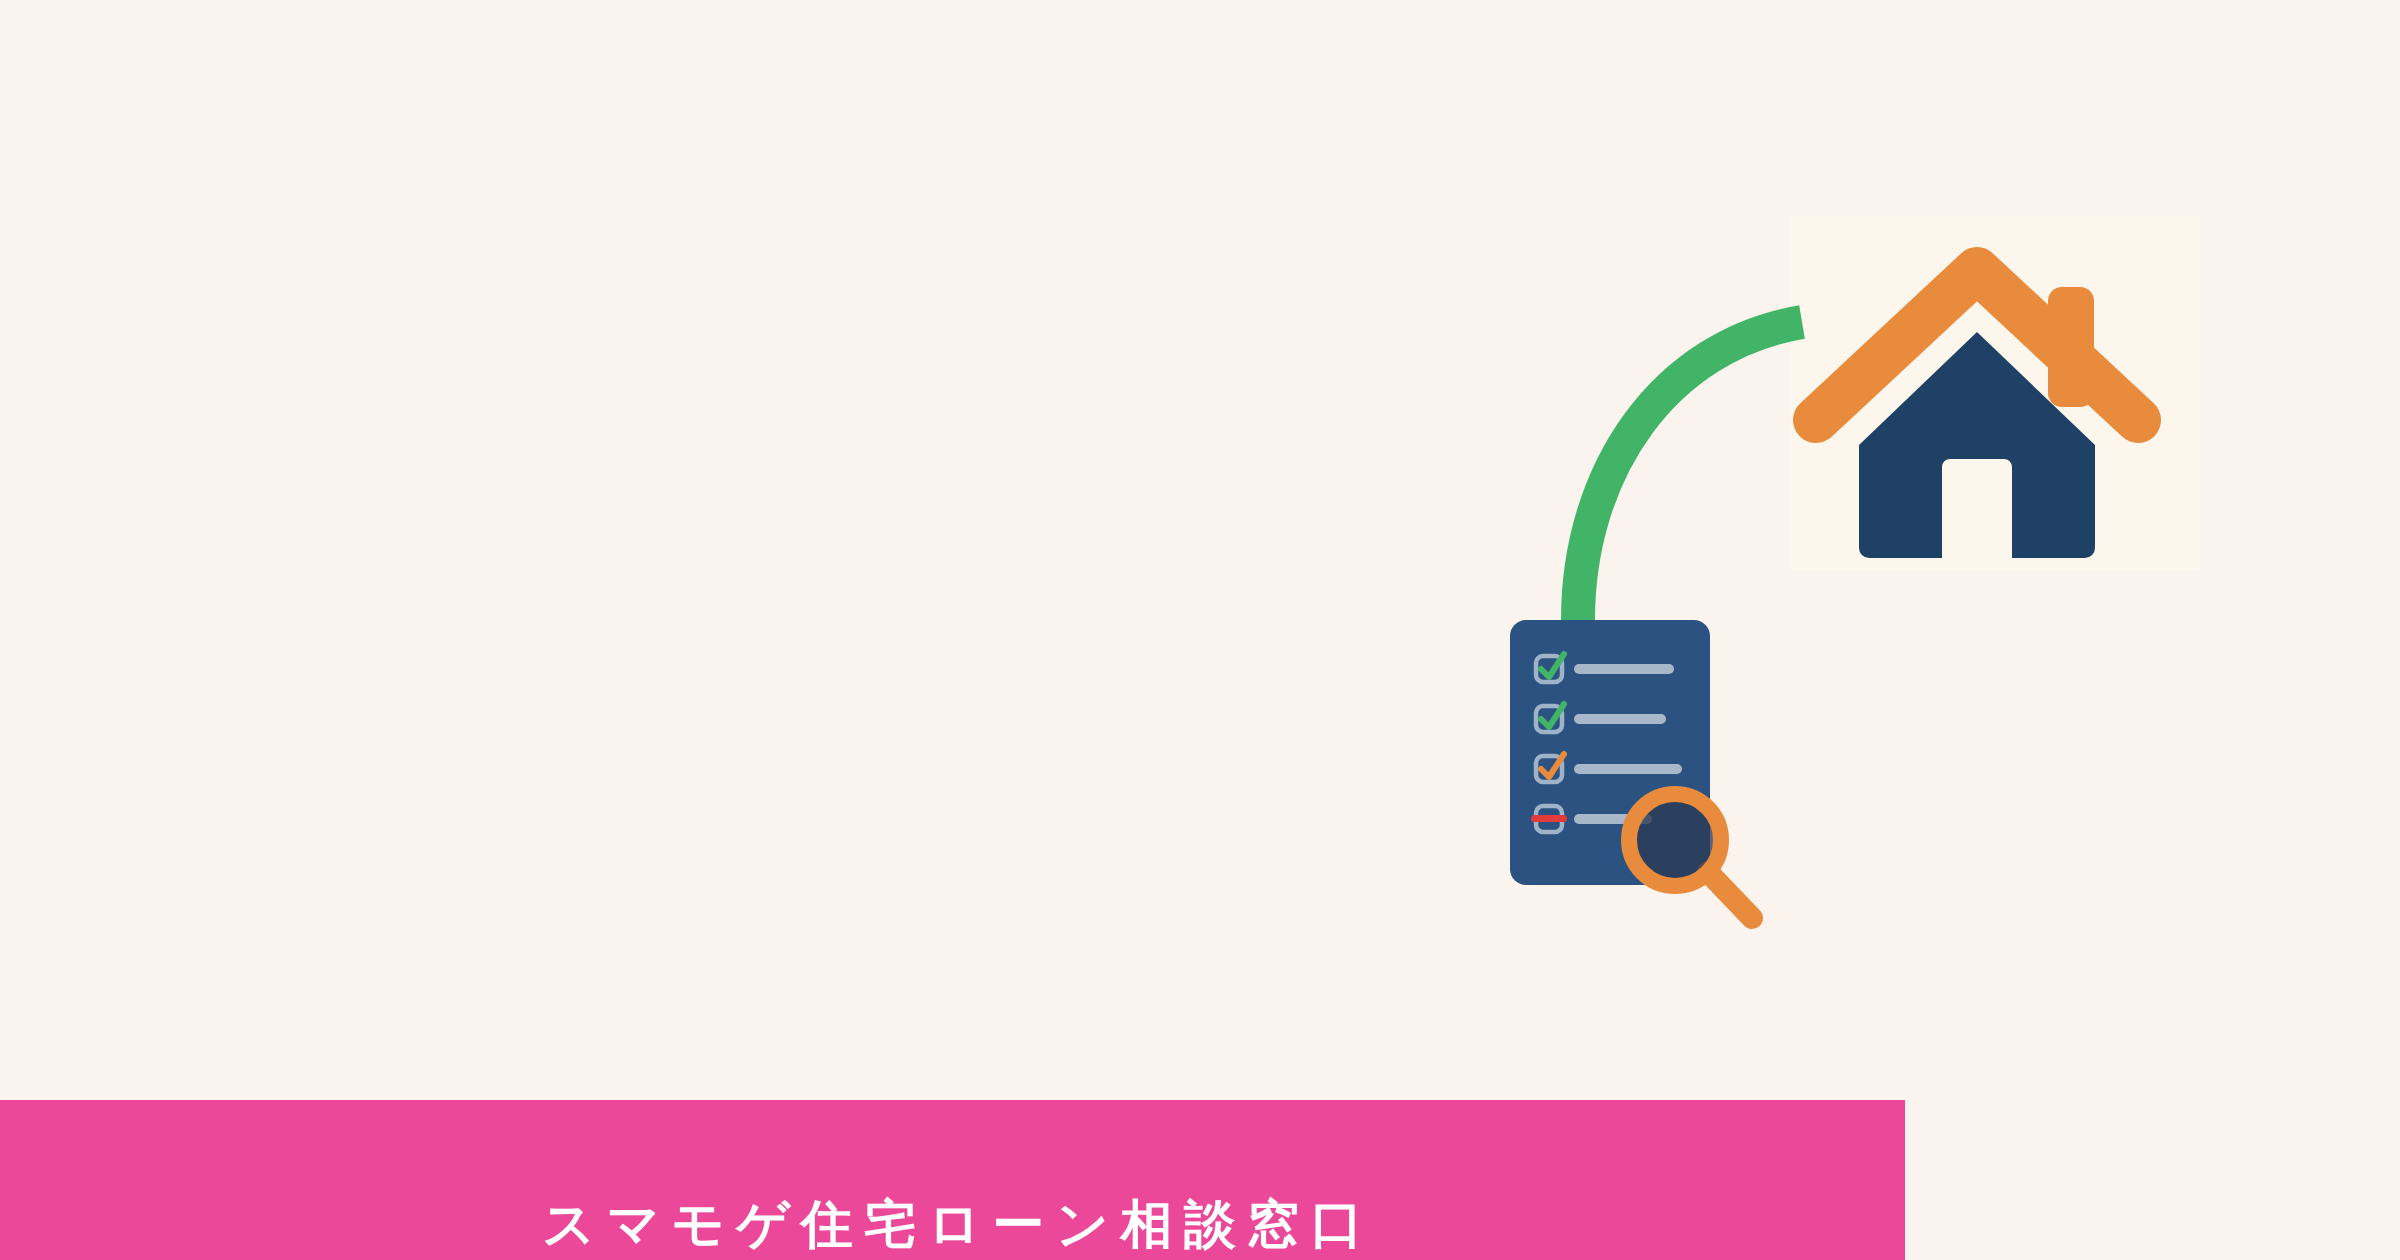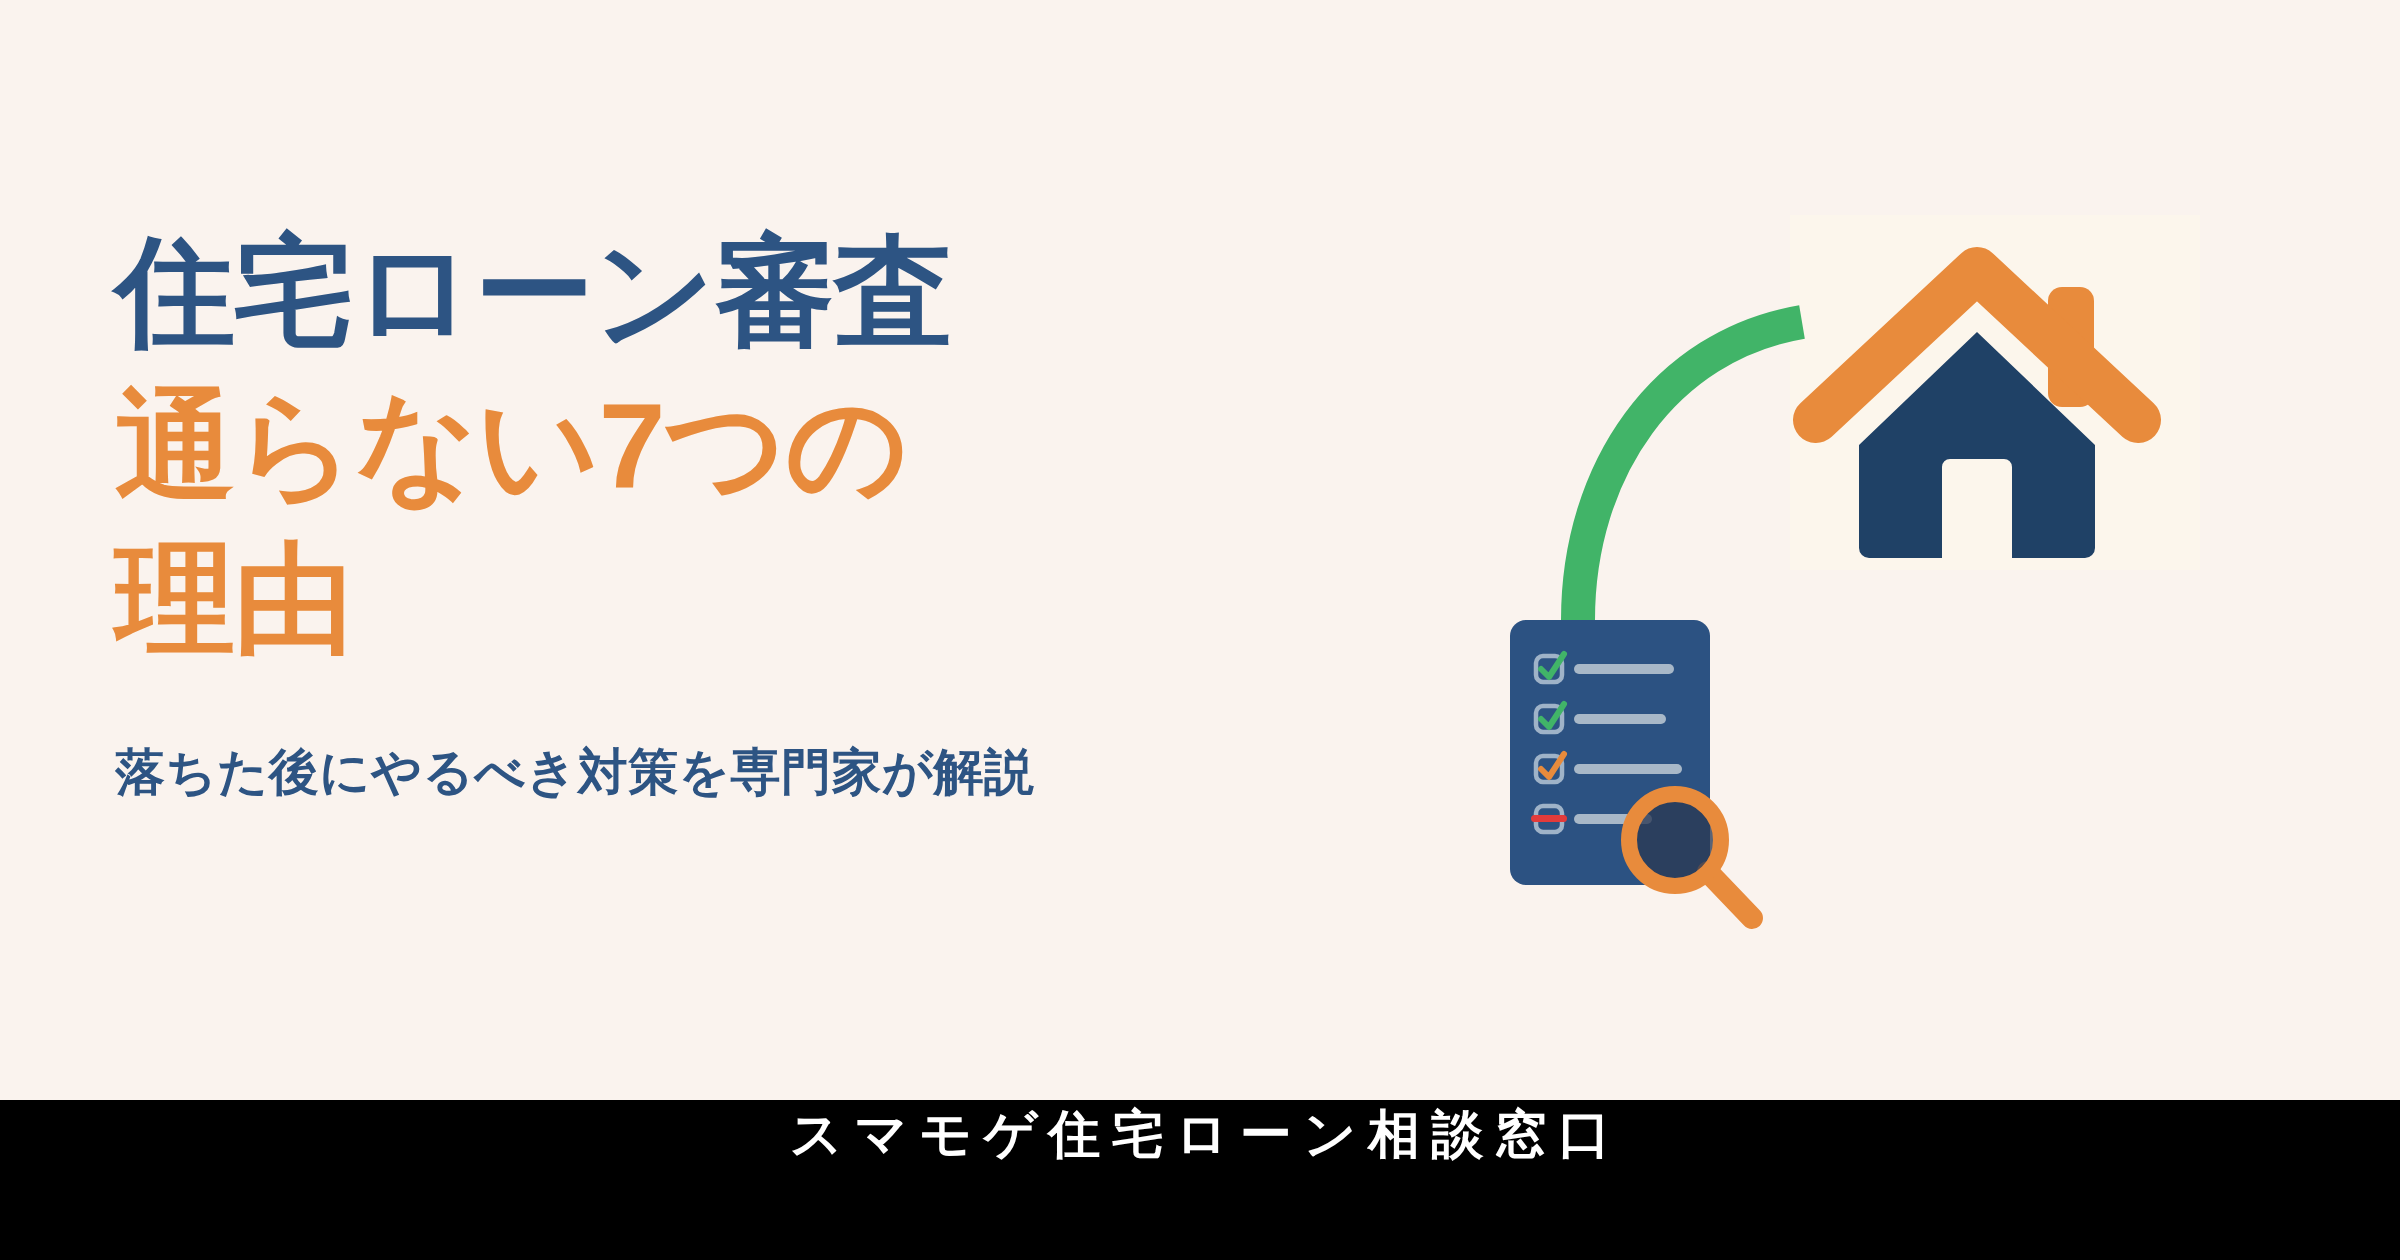--- a/index.html
+++ b/index.html
@@ -59,47 +59,41 @@
     width:800px;
     height:800px;
   }
   .illustration svg { display:block; width:800px; height:800px; }
 
   
   .footer-bar {
     position:absolute;
     left:0;
     bottom:0;
-    width:2400px;
+    width:1905px;
     height:160px;
-    background:#000000;
+    background:#ec4899;
     display:flex;
-    align-items:flex-start;
+    align-items:flex-end;
     justify-content:center;
   }
   .footer-text {
     color:#FFFFFF;
     font-weight:700;
     font-size:52px;
     letter-spacing:0.22em;
     text-indent:0.22em;
     white-space:nowrap;
   }
 </style>
 </head>
 <body>
 
 <div class="banner">
 
-  <div class="text-block">
-    <div class="headline-line navy">住宅ローン審査</div>
-    <div class="headline-line orange">通らない7つの</div>
-    <div class="headline-line orange">理由</div>
-    <div class="subtitle">落ちた後にやるべき対策を専門家が解説</div>
-  </div>
 
   <div class="illustration">
     <svg viewBox="0 0 800 800" xmlns="http://www.w3.org/2000/svg">
 
       <rect x="340" y="65" width="410" height="355" fill="#FCF6EC"></rect>
 
       <path d="M 128 470 C 128 320, 215 195, 352 172" fill="none" stroke="#41B468" stroke-width="34" stroke-linecap="butt"></path>
 
       <g>
 

